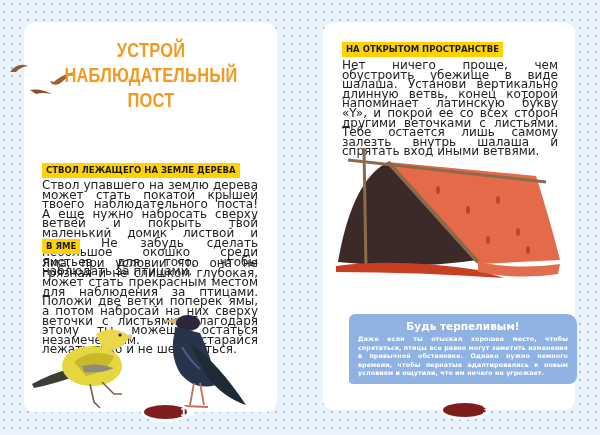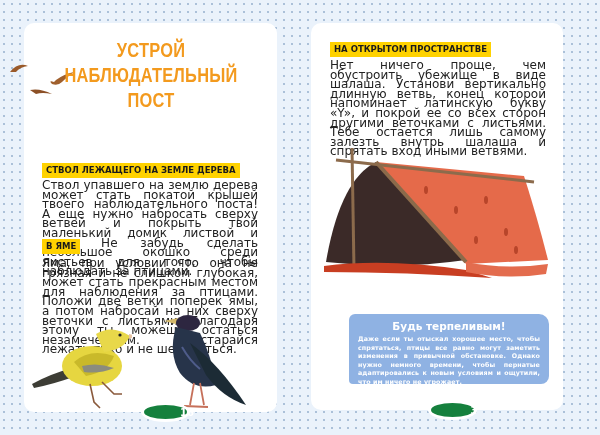--- a/index.html
+++ b/index.html
@@ -6,21 +6,21 @@
   html, body { width: 600px; height: 435px; overflow: hidden; }
   body {
     font-family: "DejaVu Sans", sans-serif;
     background-color: #eaf2fb;
     background-image: radial-gradient(circle, #a9bfd8 0.7px, transparent 1px);
     background-size: 8px 8px;
     position: relative;
   }
   .page { position: absolute; top: 0; width: 300px; height: 435px; }
   .page.left { left: 0; }
-  .page.right { left: 288px; text-decoration: underline; }
+  .page.right { left: 300px; text-decoration: underline; }
   .card {
     position: absolute; background: #fff; border-radius: 10px;
   }
   .left .card { left: 24px; top: 23px; width: 253px; height: 389px; }
   .right .card { left: 23px; top: 23px; width: 252px; height: 387px; }
 
   .title {
     position: absolute; left: 40px; top: 38px; width: 222px;
     color: #f39a1e; text-align: center; font-family: "Liberation Sans", sans-serif;
     font-weight: bold; font-size: 20px; line-height: 25px; letter-spacing: 0.3px;
@@ -34,27 +34,27 @@
     position: absolute; background: #ffd200; color: #1a1a1a;
     font-size: 8.5px; font-weight: bold; padding: 2px 4px; line-height: 11px;
   }
   .body {
     position: absolute; font-size: 12px; line-height: 9.6px; color: #222;
     text-align: justify;
   }
   .bird-fly { position: absolute; }
   .pg-num {
     position: absolute; width: 14px; height: 14px; border-radius: 50%;
-    background: #15803d; color: #fff; font-size: 10px; font-weight: bold;
+    background: #7f1d1d; color: #fff; font-size: 10px; font-weight: bold;
     display: flex; align-items: center; justify-content: center;
     box-shadow: 0 0 0 3px #fff;
     padding-left: 43px;
   }
   .tip {
-    position: absolute; left: 349px; top: 314px; width: 200px; height: 70px;
+    position: absolute; left: 349px; top: 314px; width: 228px; height: 70px;
     background: #8fb2e3; border-radius: 6px 10px 8px 4px; color: #fff;
     padding: 6px 9px;
   }
   .tip-title { text-align: center; font-size: 10.5px; font-weight: bold; margin-bottom: 3px; }
   .tip-text { font-size: 6.3px; line-height: 8.6px; font-weight: bold; text-align: justify; letter-spacing: 0.1px; }
 </style>
 </head>
 <body>
 
 <div class="page left">

